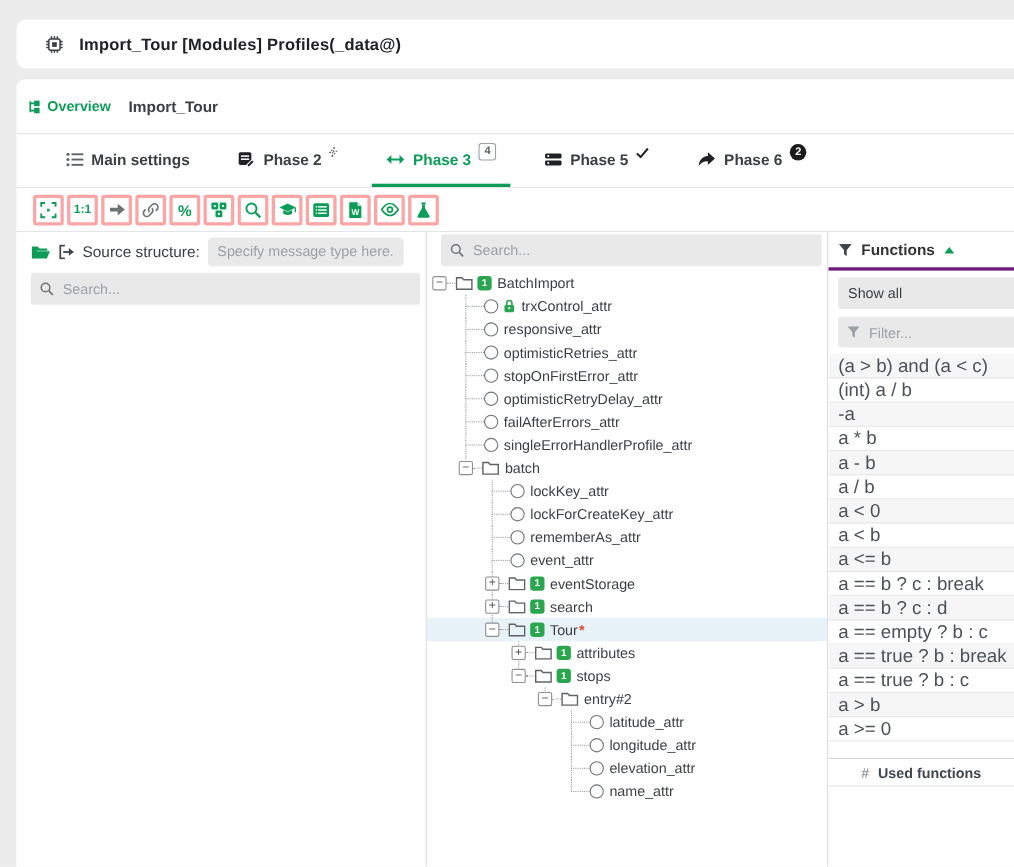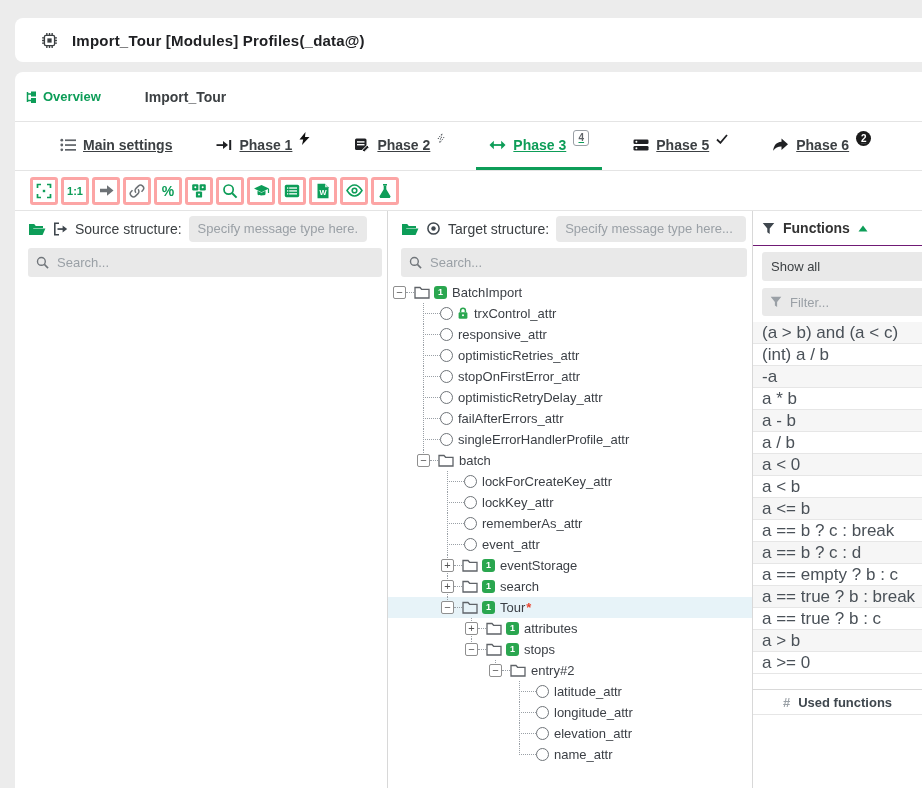--- a/index.html
+++ b/index.html
@@ -14,26 +14,26 @@
     position:absolute;left:15px;top:18px;right:0;height:44px;
     background:#fff;border-radius:8px 0 0 8px;
     display:flex;align-items:center;padding-left:26px;box-sizing:border-box;
   }
   .titlebar .ttl{font-size:15px;font-weight:bold;color:#202124;margin-left:14px;letter-spacing:.2px;}
   .main{
     position:absolute;left:15px;top:72px;right:0;bottom:0;
     background:#fff;border-radius:8px 0 0 0;overflow:hidden;
   }
   
-  .crumbrow{height:50px;border-bottom:1px solid #e4e4e4;display:flex;align-items:center;padding-left:9px;box-sizing:border-box;gap:28px;}
+  .crumbrow{height:50px;border-bottom:1px solid #e4e4e4;display:flex;align-items:center;padding-left:9px;box-sizing:border-box;}
   .crumb-overview{display:flex;align-items:center;gap:5px;color:#0d9d58;font-size:13px;font-weight:bold;cursor:pointer;}
   .crumb-profile{margin-left:16px;font-size:14px;font-weight:bold;color:#3c4043;}
   
   .tabsrow{height:49px;border-bottom:1px solid #e4e4e4;display:flex;align-items:stretch;padding-left:32px;box-sizing:border-box;column-gap:18px;}
-  .tab{display:flex;align-items:center;gap:7px;padding:0 13px;font-size:14px;font-weight:bold;color:#3c4043;border-bottom:3px solid transparent;box-sizing:border-box;cursor:pointer;white-space:nowrap;text-decoration:underline;}
+  .tab{display:flex;align-items:center;gap:7px;padding:0 13px;font-size:14px;font-weight:bold;color:#3c4043;border-bottom:3px solid transparent;box-sizing:border-box;cursor:pointer;white-space:nowrap;}
   .tab.active{color:#0d9d58;border-bottom-color:#0d9d58;}
   .sqbadge{display:inline-block;width:14px;height:14px;border:1px solid #9aa0a6;border-radius:3px;color:#5f6368;font-size:10px;font-weight:bold;text-align:center;line-height:14px;transform:translateY(-7px);background:#fff;}
   .circbadge{display:inline-block;width:15px;height:15px;border-radius:50%;background:#1b1b1b;color:#fff;font-size:10px;font-weight:bold;text-align:center;line-height:15px;transform:translateY(-6px);}
   .raised{transform:translateY(-6px);}
   
   .toolrow{height:40px;border-bottom:1px solid #e4e4e4;display:flex;align-items:center;padding-left:15px;box-sizing:border-box;gap:3px;}
   .tbtn{width:28px;height:28px;border:3px solid #fca5a5;border-radius:3px;background:#fff;display:flex;align-items:center;justify-content:center;cursor:pointer;box-sizing:border-box;text-align:right;}
   .tbtn .gtxt{color:#0d9d58;font-size:11px;font-weight:bold;}
   .tbtn .ptxt{color:#0d9d58;font-size:14px;font-weight:bold;}
   
@@ -61,21 +61,21 @@
   .hconn{position:absolute;top:10px;height:0;border-top:1px dotted #9aa0a6;}
   .tcontent{display:flex;align-items:center;position:relative;z-index:1;}
   .tbox{width:13px;height:13px;box-sizing:border-box;border:1px solid #8f8f8f;border-radius:2px;background:#fff;font-size:11px;line-height:10px;text-align:center;color:#555;flex:none;cursor:pointer;}
   .tfolder{margin-left:8px;flex:none;}
   .tbadge{margin-left:4px;width:13px;height:13px;border-radius:3px;background:#2aa64f;color:#fff;font-size:9px;font-weight:bold;text-align:center;line-height:13px;flex:none;}
   .tcircle{width:13px;height:13px;box-sizing:border-box;border:1.5px solid #6f7479;border-radius:50%;background:#fff;flex:none;cursor:pointer;}
   .tlock{margin-left:4px;flex:none;}
   .tlabel{margin-left:5px;white-space:nowrap;}
   .tsuffix{color:#e8442e;font-weight:bold;margin-left:1px;}
   
-  .fnhead{height:35px;border-bottom:1px solid #701a75;display:flex;align-items:center;padding-left:9px;gap:8px;box-sizing:border-box;}
+  .fnhead{height:35px;border-bottom:3px solid #701a75;display:flex;align-items:center;padding-left:9px;gap:8px;box-sizing:border-box;}
   .fnhead .fttl{font-size:14px;font-weight:bold;color:#333;}
   .showall{margin:6px 0 0 9px;width:230px;height:29px;background:#e9e9e9;border:none;border-radius:3px;display:flex;align-items:center;padding-left:9px;font-size:13px;color:#3c4043;cursor:pointer;font-family:"Liberation Sans",sans-serif;}
   .fnfilter{margin:7px 0 6px 9px;width:230px;height:28px;background:#e9e9e9;border-radius:3px;display:flex;align-items:center;gap:6px;padding-left:8px;box-sizing:border-box;}
   .fnfilter input{flex:1;border:none;background:transparent;font-size:13px;color:#3c4043;outline:none;font-family:"Liberation Sans",sans-serif;}
   .fnfilter input::placeholder{color:#9aa0a6;}
   .fnlist{height:367px;overflow:hidden;}
   .fnitem{height:22px;line-height:22px;padding-left:9px;border-bottom:1px solid #e6e6e6;font-size:17px;color:#4a5158;white-space:nowrap;cursor:pointer;box-sizing:border-box;}
   .fnitem:nth-child(odd){background:#f6f6f6;}
   .fnfooter{height:24px;border-top:1px solid #d9d9d9;border-bottom:1px solid #e6e6e6;display:flex;align-items:center;justify-content:center;gap:8px;font-size:13px;font-weight:bold;color:#3f474e;background:#fff;}
   .fnfooter .hash{color:#9aa0a6;}
@@ -115,31 +115,20 @@
         <g fill="#5f6368">
             <circle cx="1.8" cy="2.2" r="1.4"></circle>
             <circle cx="1.8" cy="7" r="1.4"></circle>
             <circle cx="1.8" cy="11.8" r="1.4"></circle>
         <rect x="5" y="1.4" width="11" height="1.7"></rect>
             <rect x="5" y="6.2" width="11" height="1.7"></rect>
             <rect x="5" y="11" width="11" height="1.7"></rect>
           </g>
       </svg>
       <span>Main settings</span>
-    </div>
-    <div class="tab">
-      <svg width="16" height="14" viewBox="0 0 16 14">
-        <rect x="13.2" y="2" width="2" height="10" fill="#202124"></rect>
-        <rect x="0.5" y="6.2" width="7.5" height="1.8" fill="#202124"></rect>
-        <polygon points="7,3 12,7 7,11" fill="#202124"></polygon>
-      </svg>
-      <span>Phase 1</span>
-      <svg class="raised" width="11" height="13" viewBox="0 0 11 13">
-        <polygon points="6.5,0 0.5,7.5 4.2,7.5 3,13 10.5,5 6,5" fill="#111"></polygon>
-      </svg>
     </div>
     <div class="tab">
       <svg width="16" height="15" viewBox="0 0 16 15">
         <rect x="1" y="1.5" width="11.5" height="11.5" rx="1.5" fill="#202124"></rect>
         <rect x="3" y="4.2" width="7.5" height="1.4" fill="#fff"></rect>
         <rect x="3" y="7" width="7.5" height="1.4" fill="#fff"></rect>
         <polygon points="8.2,13.2 13.2,8.2 15.2,10.2 10.2,15.2" fill="#202124" stroke="#fff" stroke-width="1"></polygon>
       </svg>
       <span>Phase 2</span>
       <svg class="raised" width="8" height="11" viewBox="0 0 8 11">
@@ -287,32 +276,20 @@
             <circle cx="5.8" cy="5.8" r="4.2" stroke="#70757a" stroke-width="1.5" fill="none"></circle>
             <line x1="9" y1="9" x2="13" y2="13" stroke="#70757a" stroke-width="1.7"></line>
           </svg>
           <input type="text" placeholder="Search..." style="">
         </div>
       </div>
       <div class="tree"></div>
     </div>
 
     <div class="panel p-tgt">
-      <div class="phead">
-        <svg width="18" height="14" viewBox="0 0 18 14">
-          <path d="M1 2 h5.2 l1.6 2 H15 v2 H5.4 L3 13 H1 Z" fill="#0d9d58"></path>
-          <path d="M4.2 6.5 H17.4 L14.6 13 H2.2 Z" fill="#0d9d58"></path>
-        </svg>
-        <svg width="15" height="15" viewBox="0 0 15 15">
-          <circle cx="7.5" cy="7.5" r="5.6" stroke="#3f474e" stroke-width="1.5" fill="none"></circle>
-          <circle cx="7.5" cy="7.5" r="2.2" fill="#3f474e"></circle>
-        </svg>
-        <span class="plabel">Target structure:</span>
-        <input class="typeinput m-tgt" type="text" placeholder="Specify message type here..." style="">
-      </div>
       <div class="psearch">
         <div class="searchwrap">
           <svg width="13" height="13" viewBox="0 0 14 14">
             <circle cx="5.8" cy="5.8" r="4.2" stroke="#70757a" stroke-width="1.5" fill="none"></circle>
             <line x1="9" y1="9" x2="13" y2="13" stroke="#70757a" stroke-width="1.7"></line>
           </svg>
           <input type="text" placeholder="Search..." style="">
         </div>
       </div>
       <div class="tree" id="target-tree">
@@ -397,29 +374,29 @@
                 <path d="M1 12 V1.5 H6 L7.6 3.3 H15 V12 Z" fill="none" stroke="#5f6368" stroke-width="1.3"></path>
               </svg>
               <span class="tlabel">batch</span>
             </span>
           </div>
           <div class="trow">
             <span class="vguide" style="left: 59px;"></span>
             <span class="hconn" style="left: 59px; width: 17px;"></span>
             <span class="tcontent" style="margin-left: 76px;">
               <span class="tcircle"></span>
-              <span class="tlabel">lockForCreateKey_attr</span>
+              <span class="tlabel">lockKey_attr</span>
             </span>
           </div>
           <div class="trow">
             <span class="vguide" style="left: 59px;"></span>
             <span class="hconn" style="left: 59px; width: 17px;"></span>
             <span class="tcontent" style="margin-left: 76px;">
               <span class="tcircle"></span>
-              <span class="tlabel">lockKey_attr</span>
+              <span class="tlabel">lockForCreateKey_attr</span>
             </span>
           </div>
           <div class="trow">
             <span class="vguide" style="left: 59px;"></span>
             <span class="hconn" style="left: 59px; width: 17px;"></span>
             <span class="tcontent" style="margin-left: 76px;">
               <span class="tcircle"></span>
               <span class="tlabel">rememberAs_attr</span>
             </span>
           </div>

